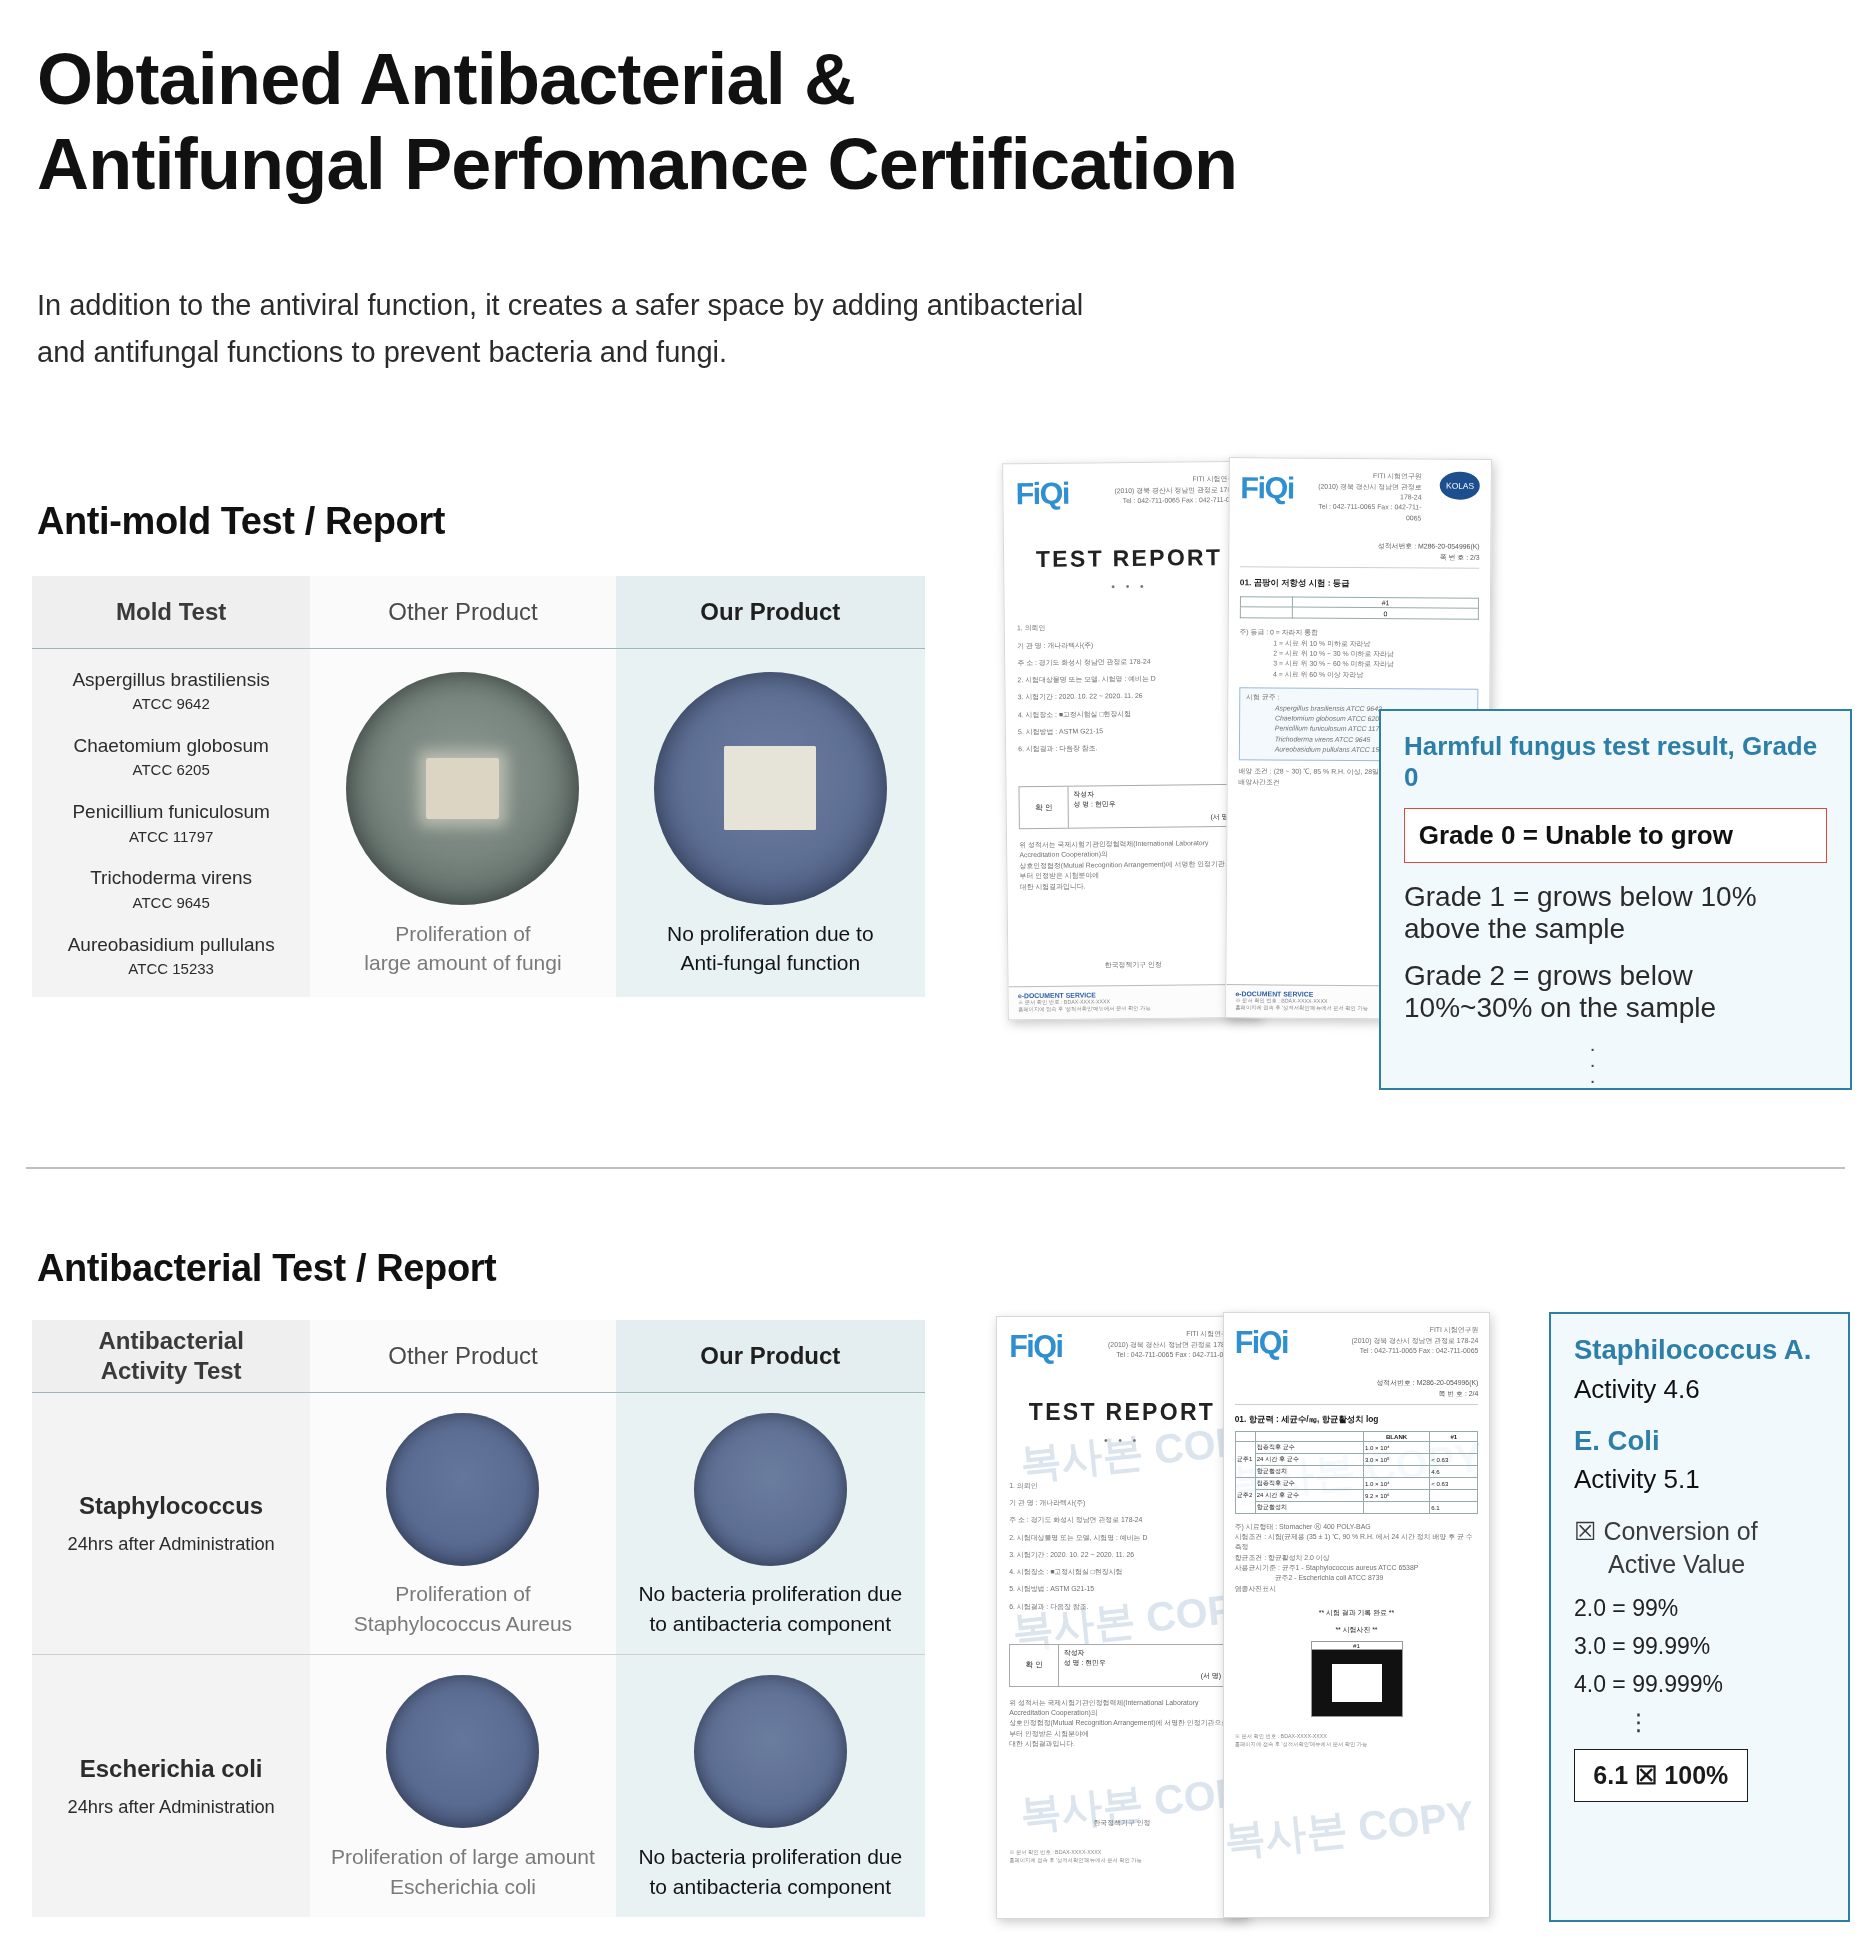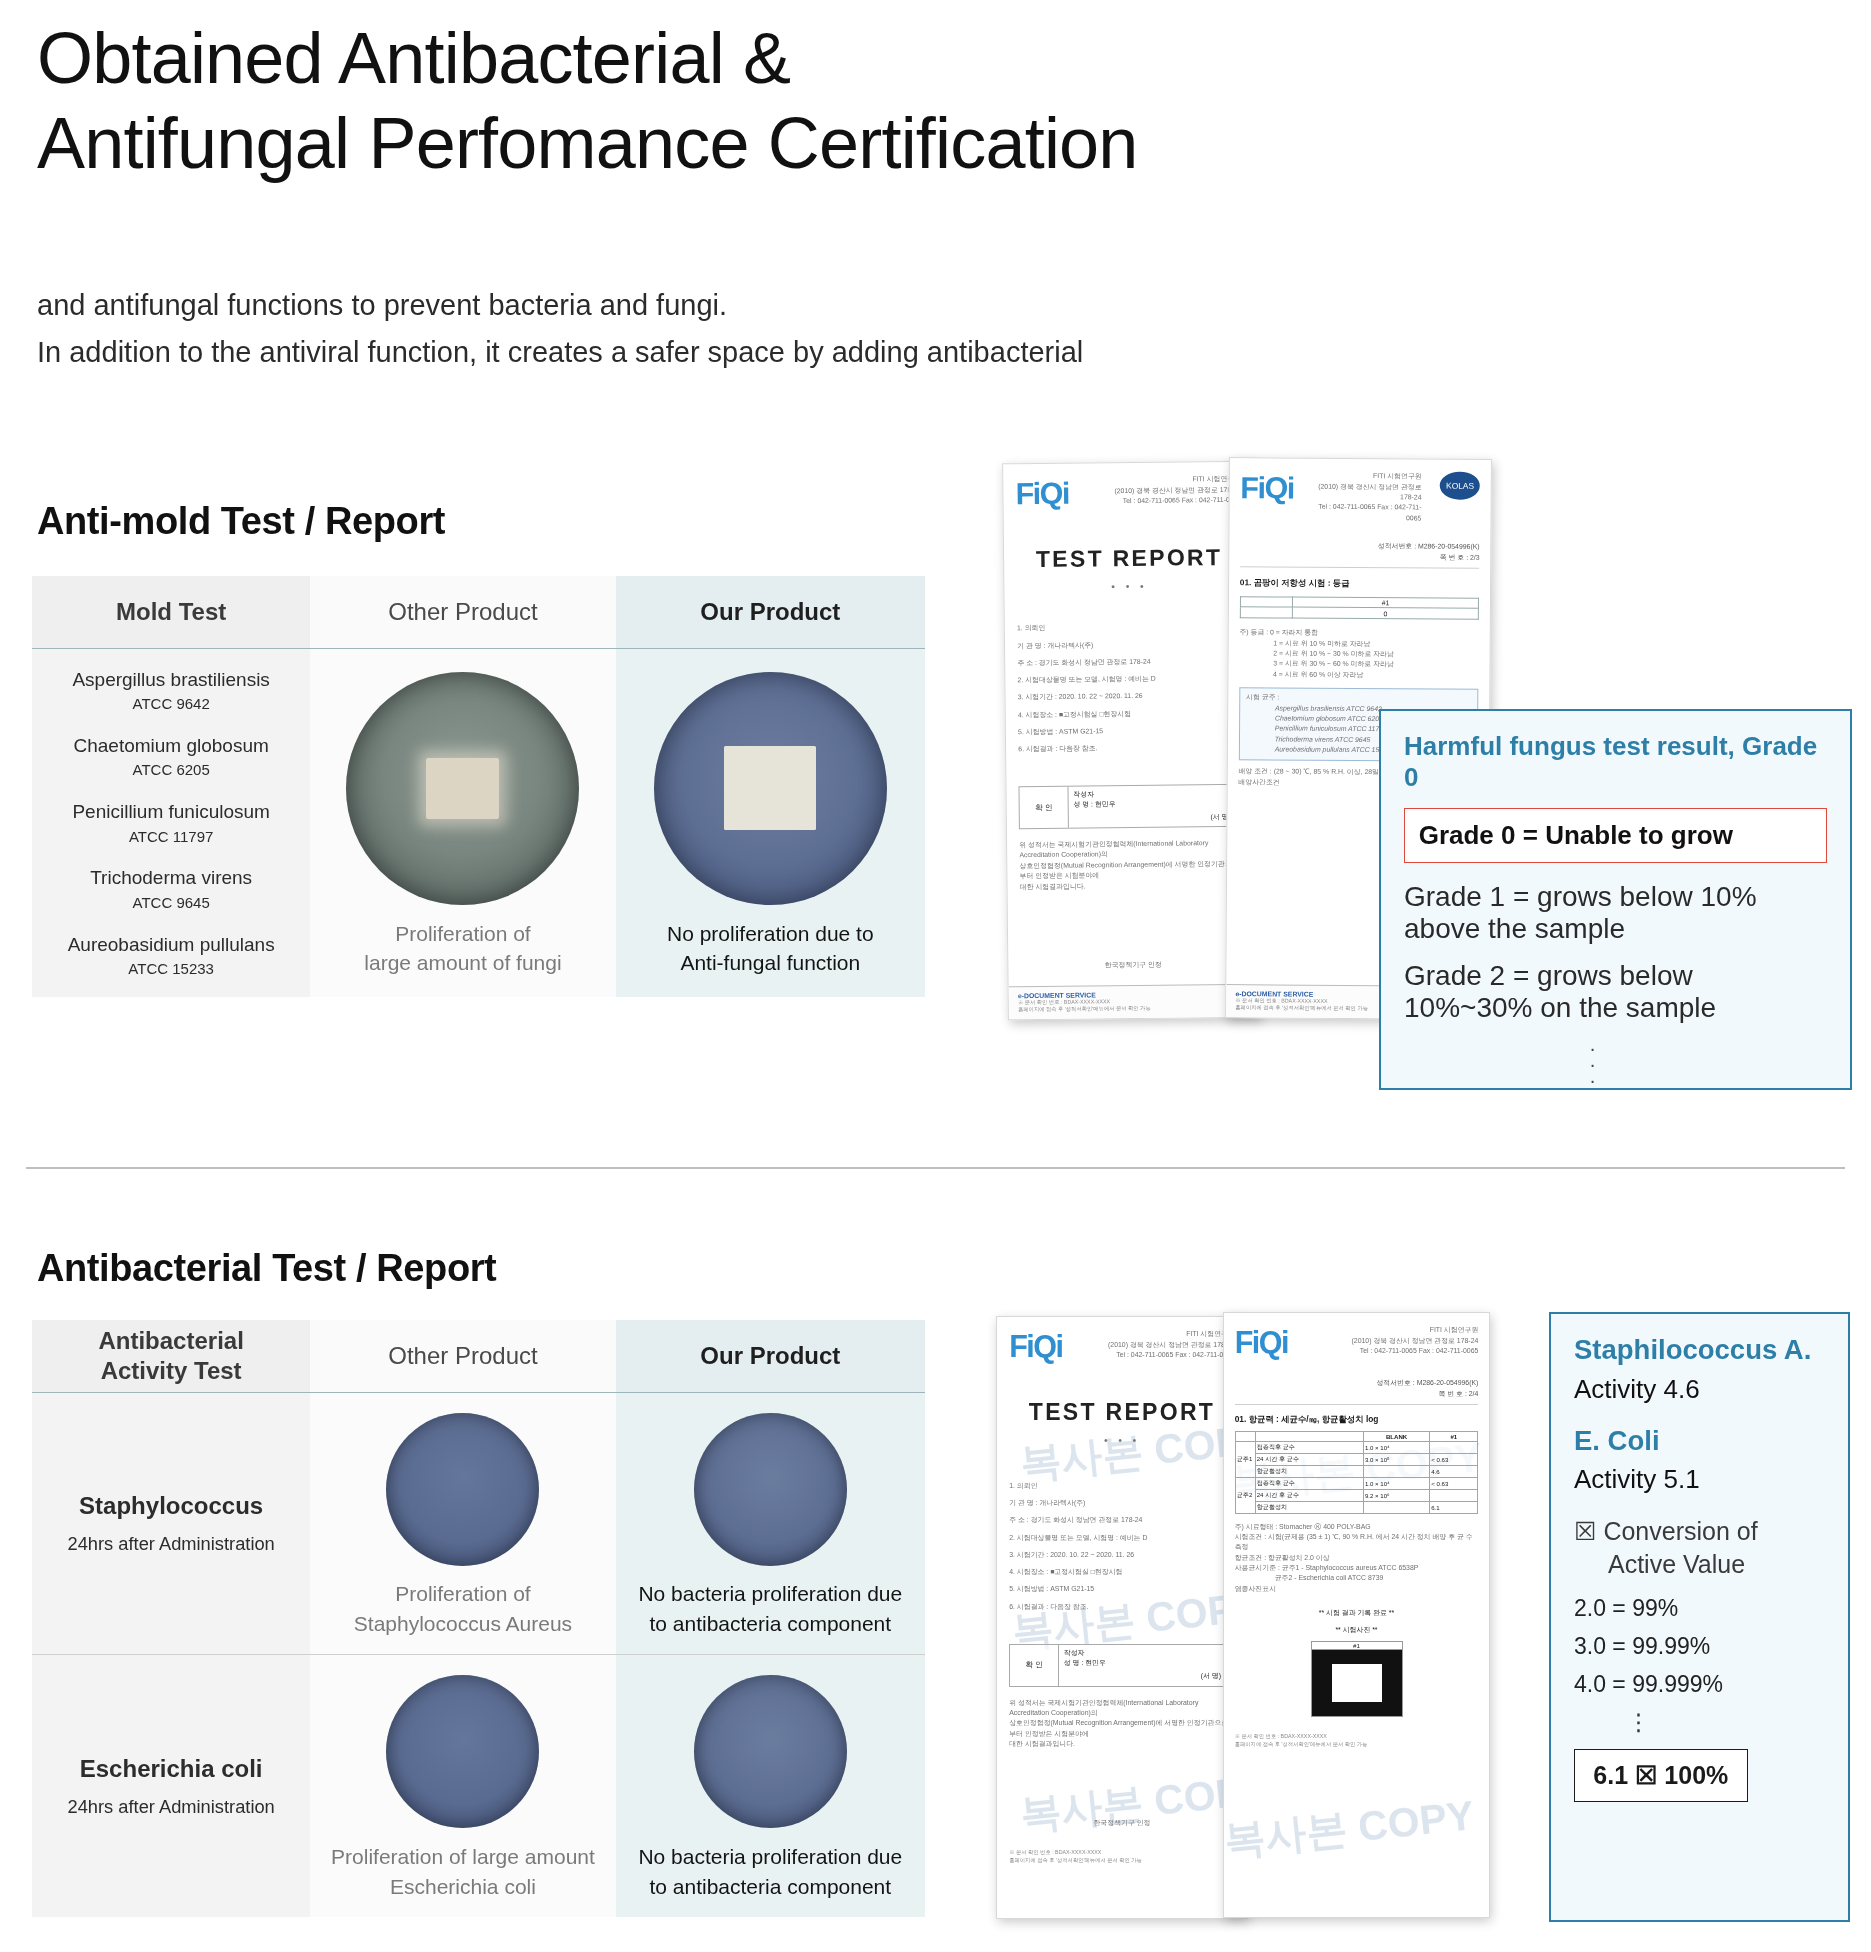--- a/index.html
+++ b/index.html
@@ -19,24 +19,24 @@
     position: relative;
     width: 1871px;
     height: 1953px;
     padding: 0;
   }
 
   
   .headline {
     position: absolute;
     left: 37px;
-    top: 16px;
+    top: 37px;
     width: 1678px;
     font-size: 72px;
-    font-weight: normal;
+    font-weight: bold;
     line-height: 1.18;
     letter-spacing: -0.8px;
     color: #111111;
   }
   .headline .ln2 { display: block; }
   .subline {
     position: absolute;
     left: 37px;
     top: 282px;
     width: 1564px;
@@ -268,22 +268,22 @@
 </head>
 <body>
 
 <div class="page">
 
   <div class="headline">
     <span>Obtained Antibacterial &amp;</span>
     <span class="ln2">Antifungal  Perfomance Certification</span>
   </div>
   <div class="subline">
+    <div>In addition to the antiviral function, it creates a safer space by adding antibacterial</div>
     <div>and antifungal functions to prevent bacteria and fungi.</div>
-    <div>In addition to the antiviral function, it creates a safer space by adding antibacterial</div>
   </div>
 
   <div class="section-title" id="mold-title">Anti-mold Test / Report</div>
 
   <table class="cmp" style="left:32px; top:576px; width:893px;">
     <colgroup>
         <col class="col-a">
         <col class="col-b">
         <col class="col-c">
       </colgroup>

